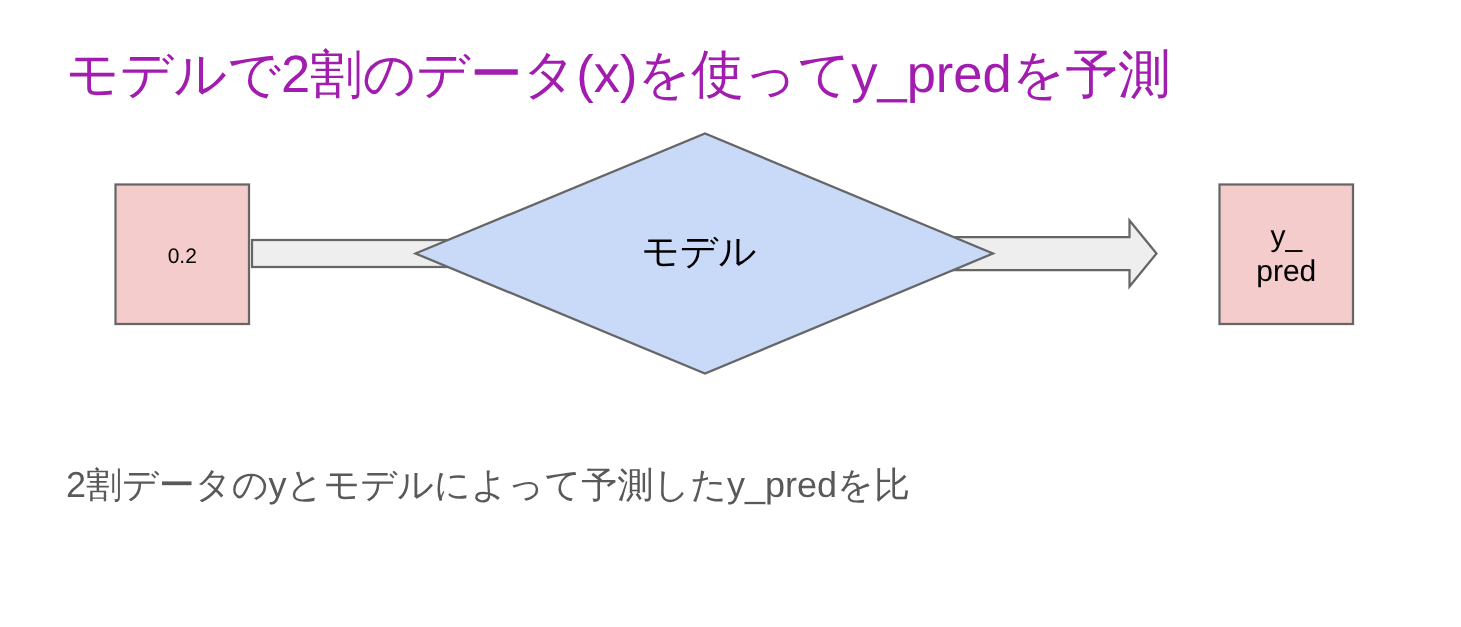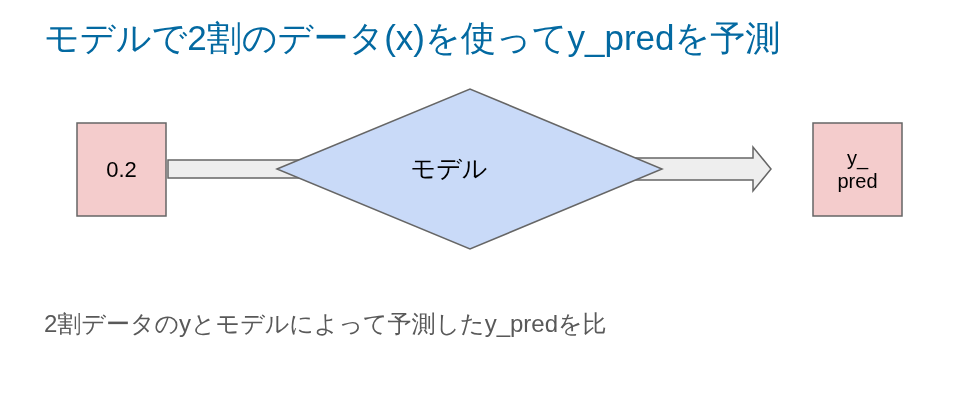--- a/index.html
+++ b/index.html
@@ -1,23 +1,23 @@
 <!DOCTYPE html>
 <html><head>
   <meta charset="utf-8">
   <style>
     html, body { margin: 0; padding: 0; background: #ffffff; }
     body { width: 974px; height: 418px; position: relative; overflow: hidden;
            font-family: "Liberation Sans", "DejaVu Sans", sans-serif; }
-    .title { position: absolute; left: 44px; top: 16px; font-size: 35px; color: #0369a1;
+    .title { position: absolute; left: 44px; top: 28px; font-size: 35px; color: #a21caf;
              white-space: nowrap; letter-spacing: 0px; line-height: 44px; }
     .diagram { position: absolute; left: 0; top: 0; width: 974px; height: 418px; }
     .box-label { position: absolute; text-align: center; color: #000; font-size: 21px; line-height: 24px;
                  display: flex; align-items: center; justify-content: center; }
-    .model-label { position: absolute; left: 369px; top: 150px; width: 160px; text-align: center;
+    .model-label { position: absolute; left: 386px; top: 150px; width: 160px; text-align: center;
                    font-size: 25px; color: #000; line-height: 36px; }
     .caption { position: absolute; left: 44px; top: 300px; font-size: 24px; color: #595959;
                line-height: 48px; white-space: nowrap; }
   </style>
 </head>
 <body>
 
 <div class="title">モデルで2割のデータ(x)を使ってy_predを予測</div>
 
 <svg class="diagram" width="974" height="418" viewBox="0 0 974 418">
@@ -26,21 +26,21 @@
 
   <polygon points="630,158 753,158 753,147 771,169 753,191 753,180 630,180" fill="#eeeeee" stroke="#666666" stroke-width="1.5"></polygon>
 
   <polygon points="277,169 470,89 662,169 470,249" fill="#c9daf8" stroke="#666666" stroke-width="1.5"></polygon>
 
   <rect x="77" y="123" width="89" height="93" fill="#f4cccc" stroke="#666666" stroke-width="1.5"></rect>
 
   <rect x="813" y="123" width="89" height="93" fill="#f4cccc" stroke="#666666" stroke-width="1.5"></rect>
 </svg>
 
-<div class="box-label" style="left:77px; top:123px; width:89px; height:93px; font-size:22px;">
+<div class="box-label" style="left:77px; top:123px; width:89px; height:93px; font-size:14px;">
   <span>0.2</span>
 </div>
 
 <div class="model-label">モデル</div>
 
 <div class="box-label" style="left:813px; top:123px; width:89px; height:93px; flex-direction:column; font-size:20px; line-height:23px;">
   <span>y_</span>
   <span>pred</span>
 </div>
 

